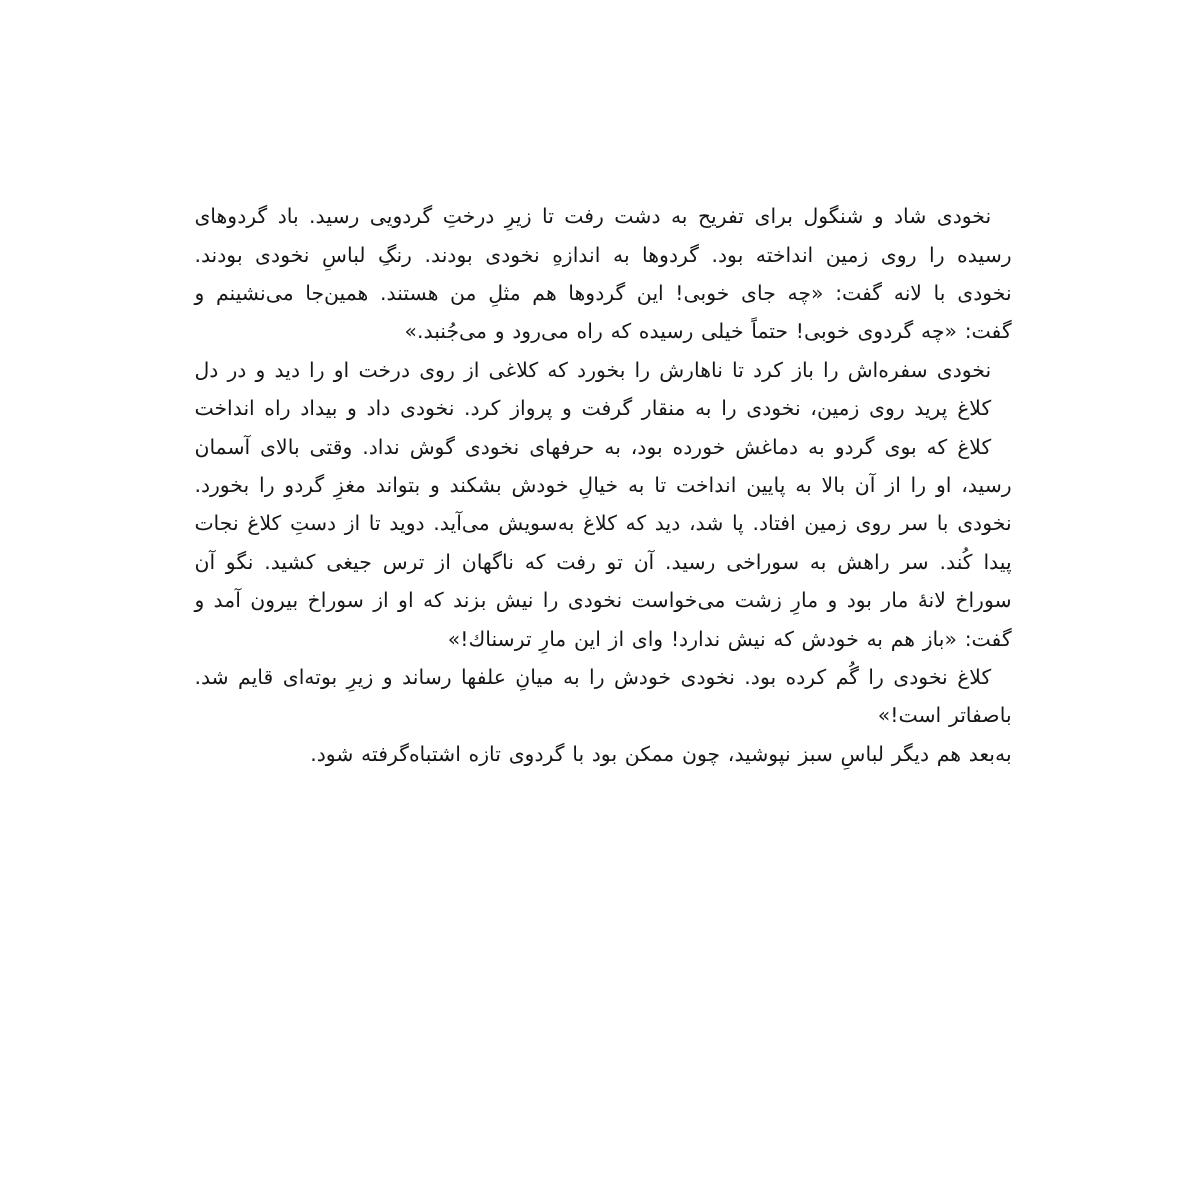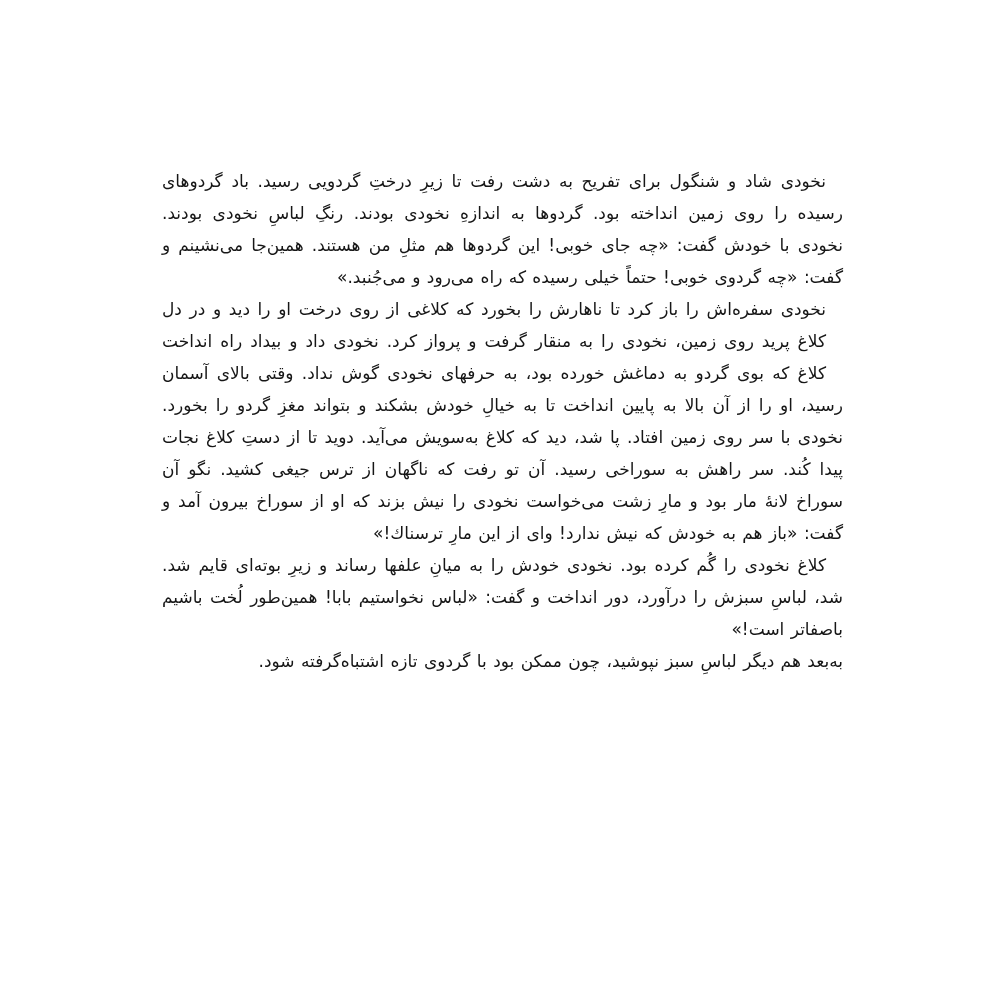--- a/index.html
+++ b/index.html
@@ -56,21 +56,21 @@
 </style>
 </head>
 <body>
 
 <div class="page">
   <div class="text-block">
 
     <div class="para">
       <div class="line indent">نخودی شاد و شنگول برای تفریح به دشت رفت تا زیرِ درختِ گردویی رسید. باد گردوهای</div>
       <div class="line">رسیده را روی زمین انداخته بود. گردوها به اندازهِ نخودی بودند. رنگِ لباسِ نخودی بودند.</div>
-      <div class="line">نخودی با خودش گفت: «چه جای خوبی! این گردوها هم مثلِ من هستند. همین‌جا می‌نشینم و</div>
+      <div class="line">نخودی با لانه گفت: «چه جای خوبی! این گردوها هم مثلِ من هستند. همین‌جا می‌نشینم و</div>
     </div>
 
     <div class="para">
       <div class="line last">گفت: «چه گردوی خوبی! حتماً خیلی رسیده که راه می‌رود و می‌جُنبد.»</div>
       <div class="line indent">نخودی سفره‌اش را باز کرد تا ناهارش را بخورد که کلاغی از روی درخت او را دید و در دل</div>
     </div>
 
     <div class="para">
       <div class="line indent">کلاغ پرید روی زمین، نخودی را به منقار گرفت و پرواز کرد. نخودی داد و بیداد راه انداخت</div>
     </div>
@@ -79,21 +79,20 @@
       <div class="line indent">کلاغ که بوی گردو به دماغش خورده بود، به حرفهای نخودی گوش نداد. وقتی بالای آسمان</div>
       <div class="line">رسید، او را از آن بالا به پایین انداخت تا به خیالِ خودش بشکند و بتواند مغزِ گردو را بخورد.</div>
       <div class="line">نخودی با سر روی زمین افتاد. پا شد، دید که کلاغ به‌سویش می‌آید. دوید تا از دستِ کلاغ نجات</div>
       <div class="line">پیدا کُند. سر راهش به سوراخی رسید. آن تو رفت که ناگهان از ترس جیغی کشید. نگو آن</div>
       <div class="line">سوراخ لانهٔ مار بود و مارِ زشت می‌خواست نخودی را نیش بزند که او از سوراخ بیرون آمد و</div>
       <div class="line last">گفت: «باز هم به خودش که نیش ندارد! وای از این مارِ ترسناك!»</div>
     </div>
 
     <div class="para">
       <div class="line indent">کلاغ نخودی را گُم کرده بود. نخودی خودش را به میانِ علفها رساند و زیرِ بوته‌ای قایم شد.</div>
-      <div class="line">شد، لباسِ سبزش را درآورد، دور انداخت و گفت: «لباس نخواستیم بابا! همین‌طور لُخت باشیم</div>
       <div class="line last">باصفاتر است!»</div>
     </div>
 
     <div class="para">
       <div class="line last">به‌بعد هم دیگر لباسِ سبز نپوشید، چون ممکن بود با گردوی تازه اشتباه‌گرفته شود.</div>
     </div>
 
   </div>
 
   <div class="page-number">۱۲</div>

